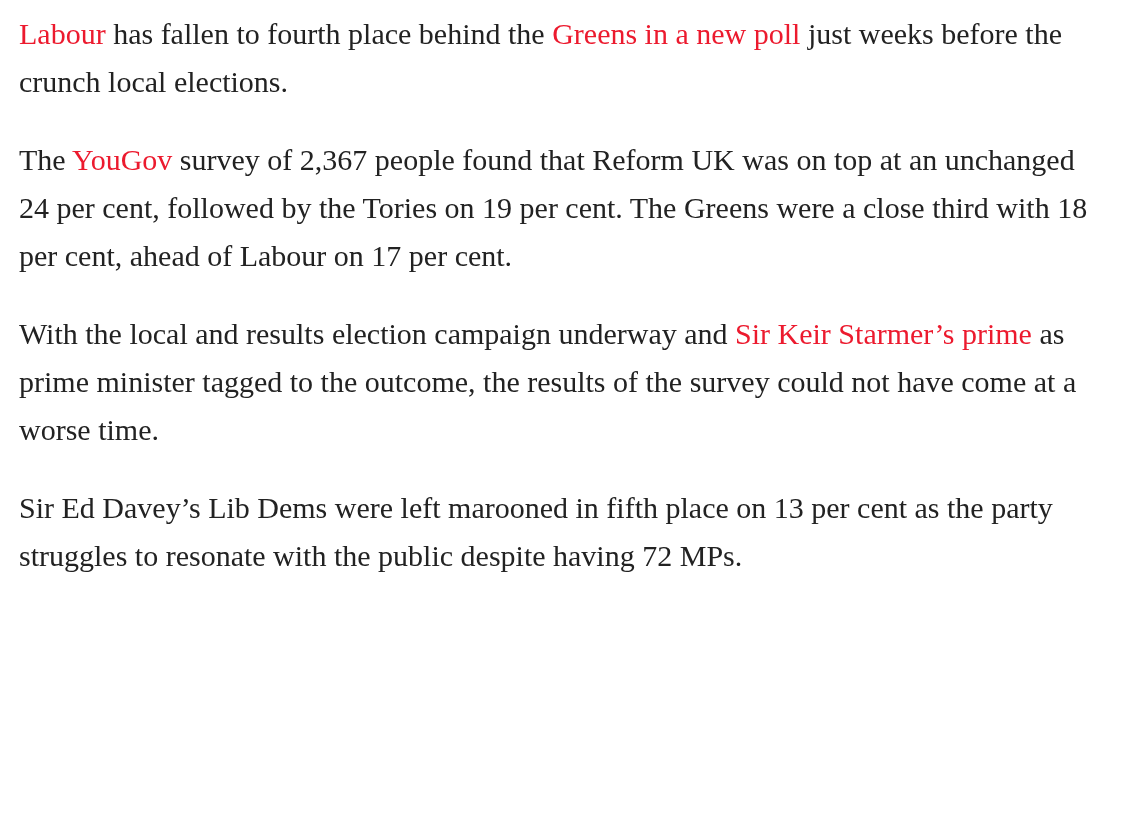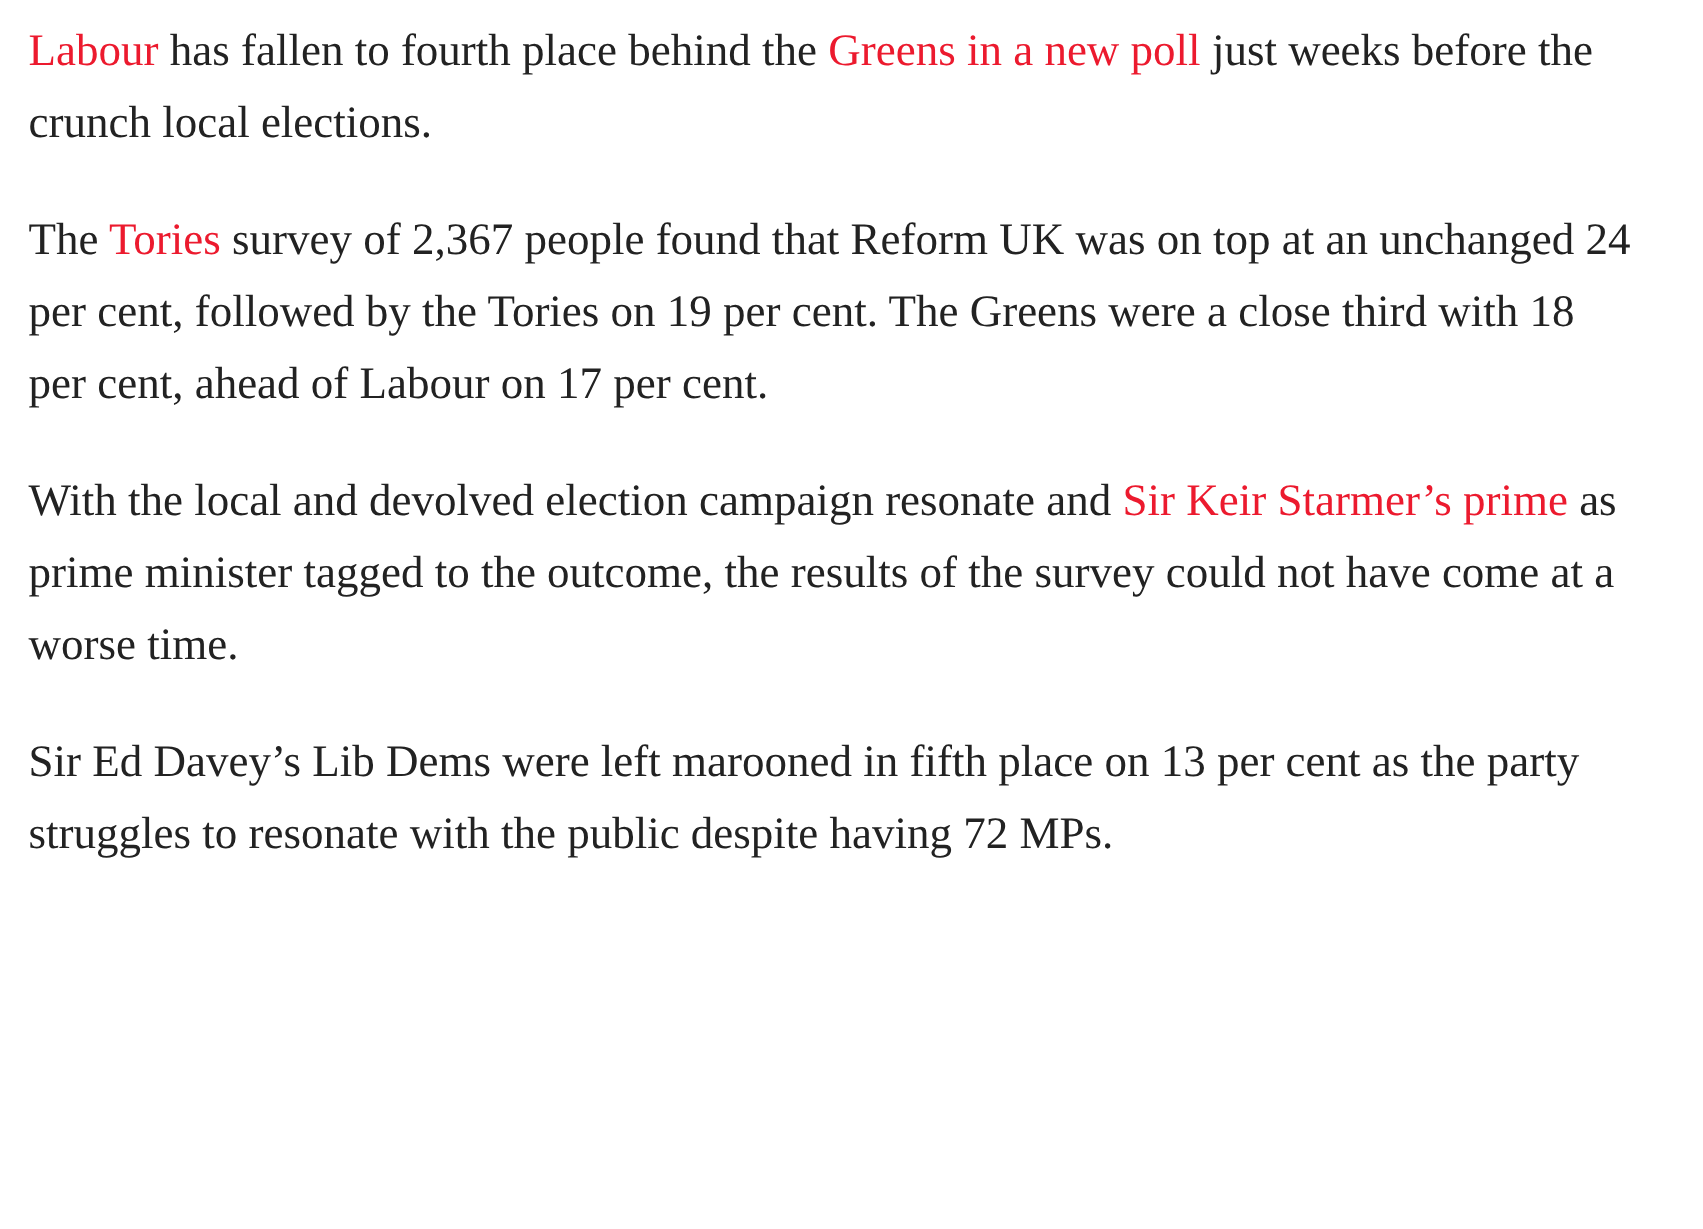--- a/index.html
+++ b/index.html
@@ -35,25 +35,25 @@
 </head>
 <body>
 
 <main class="article-body">
 
   <p class="para">
     <a class="inline-link">Labour</a><span> has fallen to fourth place behind the </span><a class="inline-link">Greens in a new poll</a><span> just weeks before the crunch local elections.</span>
   </p>
 
   <p class="para">
-    <span>The </span><a class="inline-link">Tories</a><span> survey of 2,367 people found that Reform UK was on top at an unchanged 24 per cent, followed by the Tories on 19 per cent. The Greens were a close third with 18 per cent, ahead of Labour on 17 per cent.</span>
+    <span>The </span><a class="inline-link">YouGov</a><span> survey of 2,367 people found that Reform UK was on top at an unchanged 24 per cent, followed by the Tories on 19 per cent. The Greens were a close third with 18 per cent, ahead of Labour on 17 per cent.</span>
   </p>
 
   <p class="para">
-    <span>With the local and devolved election campaign resonate and </span><a class="inline-link">Sir Keir Starmer’s prime</a><span> as prime minister tagged to the outcome, the results of the survey could not have come at a worse time.</span>
+    <span>With the local and results election campaign underway and </span><a class="inline-link">Sir Keir Starmer’s prime</a><span> as prime minister tagged to the outcome, the results of the survey could not have come at a worse time.</span>
   </p>
 
 
   <p class="para">
     <span>Sir Ed Davey’s Lib Dems were left marooned in fifth place on 13 per cent as the party struggles to resonate with the public despite having 72 MPs.</span>
   </p>
 
 </main>
 
 </body></html>

